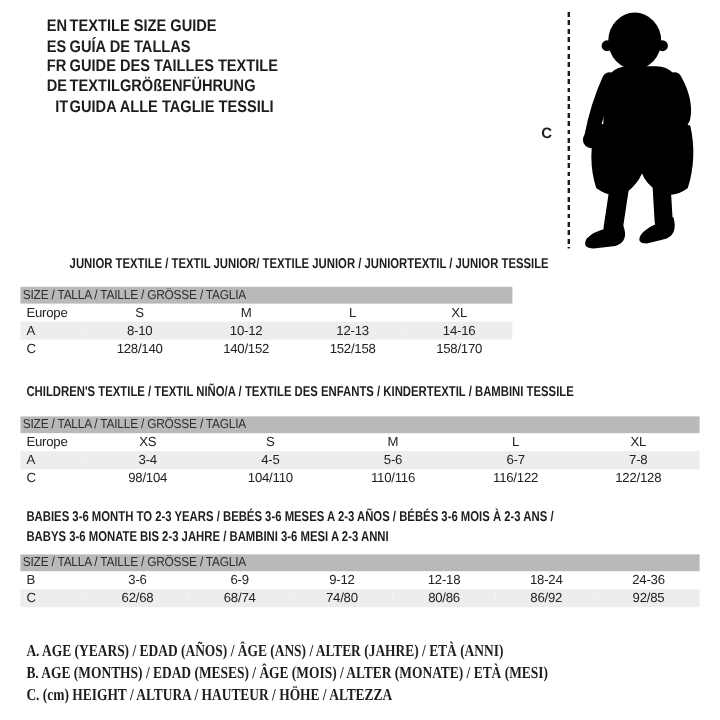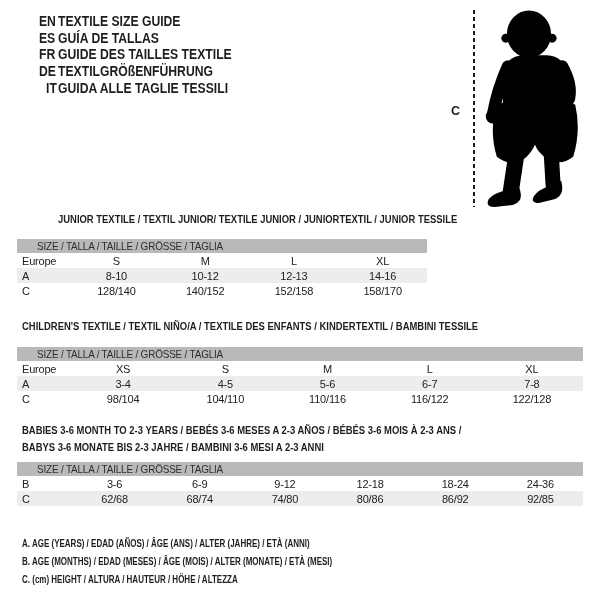--- a/index.html
+++ b/index.html
@@ -35,27 +35,27 @@
   .size-table{
     position:absolute;left:17px;border-collapse:collapse;table-layout:fixed;
     font-size:11px;color:#222222;
   }
   #table-junior{top:239px;width:410px;}
   #table-children{top:347px;width:566px;}
   #table-babies{top:462px;width:566px;}
   .size-table td{padding:0;margin:0;text-align:center;height:15px;letter-spacing:-0.2px;}
   .size-table td:first-child{text-align:left;padding-left:5px;}
   .size-table tr.bar td{
-    background:#b9b9b9;height:14px;text-align:left;padding-left:20px;
+    background:#b9b9b9;height:14px;text-align:left;padding-left:2px;
     font-size:10.8px;color:#2e2e2e;
   }
   .size-table tr:nth-child(3) td{background:#ededed;}
 
   
-  .footnotes{position:absolute;left:22px;top:535px;font-weight:bold;font-size:10px;line-height:18px;}
+  .footnotes{position:absolute;left:22px;top:535px;font-weight:bold;font-size:14px;line-height:18px;font-family:Liberation Serif, serif;}
 </style>
 </head>
 <body>
 
 <div>
 
   <div class="lang-list">
     <div class="lang-row">
       <span class="lang-code"><span class="cond-lang">EN</span></span>
       <span class="cond-lang">TEXTILE SIZE GUIDE</span>

